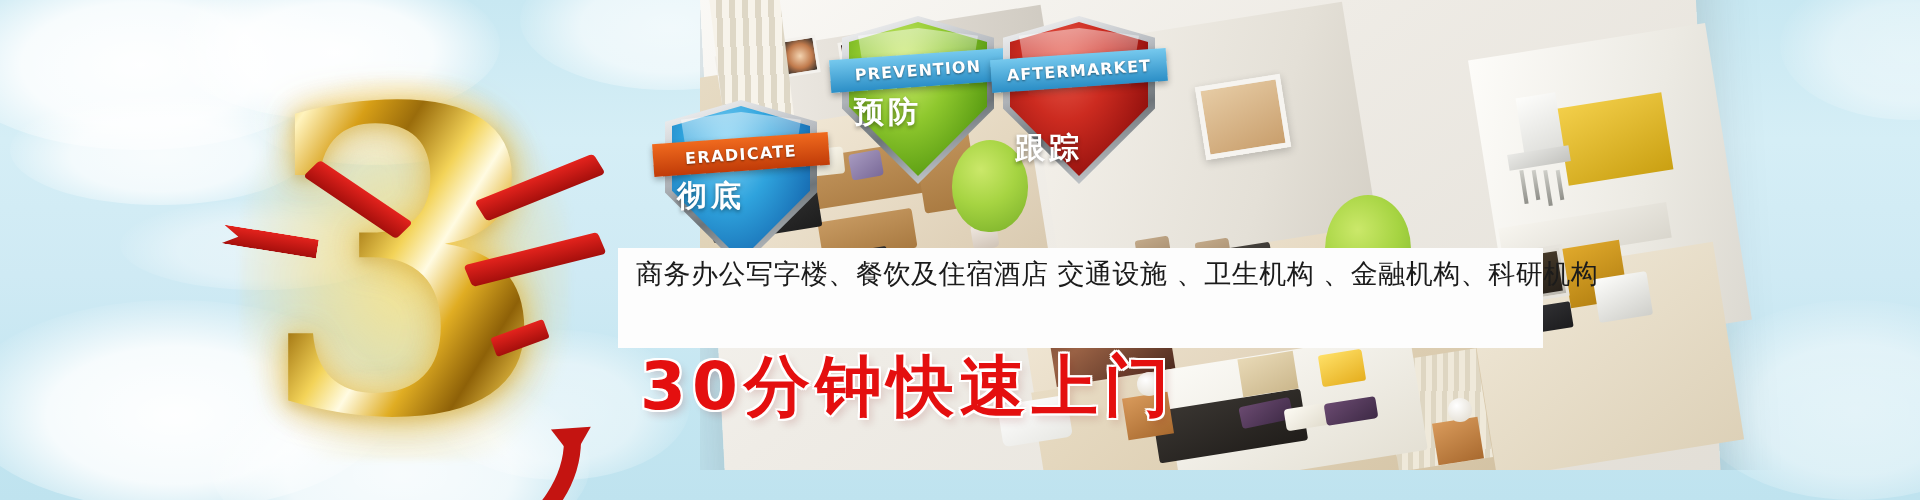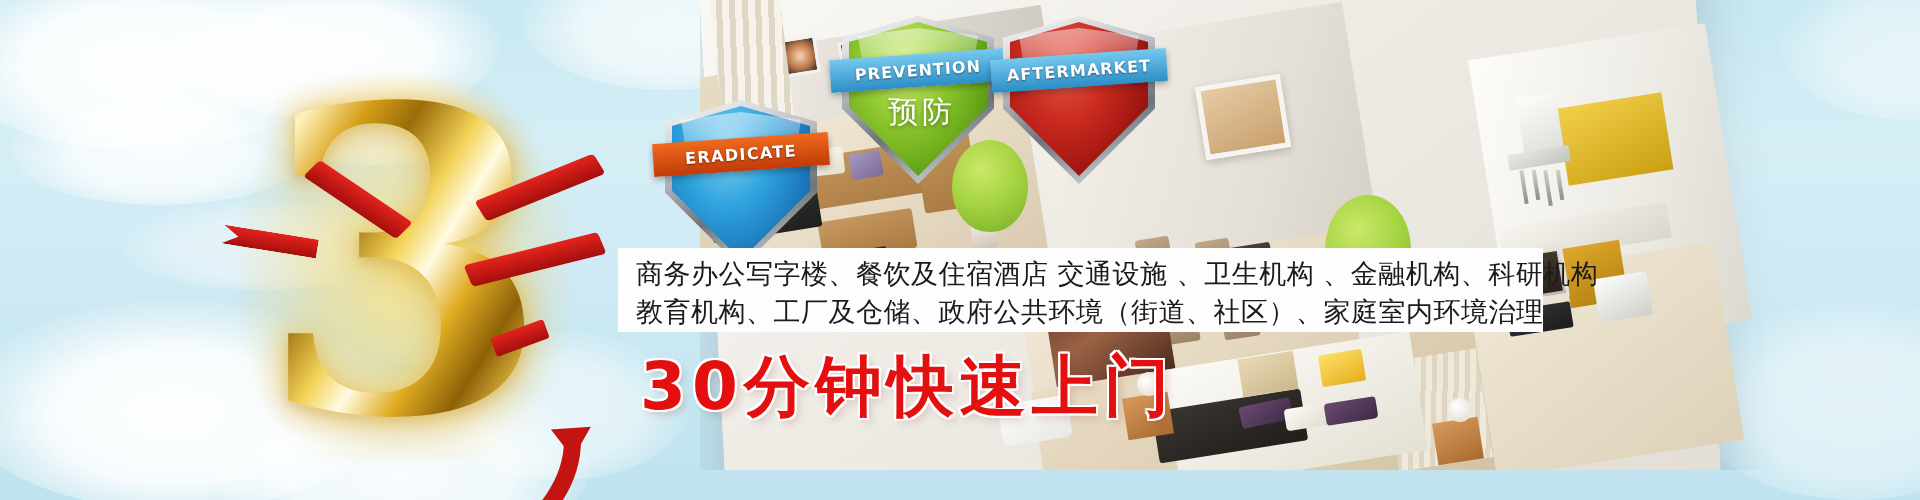--- a/index.html
+++ b/index.html
@@ -209,21 +209,21 @@
   #rb2 { left:236px; top:96px;  width:128px; height:23px; transform:rotate(-22deg) skewX(10deg); border-radius:4px; }
   #rb3 { left:226px; top:168px; width:138px; height:23px; transform:rotate(-14deg) skewX(9deg); border-radius:4px; }
   #rb4 { left:252px; top:248px; width:56px;  height:20px; transform:rotate(-20deg); border-radius:3px; }
   #rb-arrow {
     position:absolute; left:226px; top:340px; width:150px; height:130px;
   }
   #rb-arrow svg { display:block; }
 
   
   #copy-panel {
-    position:absolute; left:618px; top:248px; width:925px; height:84px;
+    position:absolute; left:618px; top:248px; width:925px; height:100px;
     background:#fdfdfd;
     padding:7px 0 0 18px;
   }
   .copy-line {
     font-size:27px;
     line-height:38px;
     letter-spacing:.5px;
     color:#1b1b1b;
     white-space:nowrap;
     font-family:"DejaVu Sans","Liberation Sans",sans-serif;
@@ -267,22 +267,22 @@
     display:flex; align-items:center; justify-content:center;
     box-shadow:0 3px 6px rgba(0,0,0,.3);
   }
   .shield .banner span {
     font-size:16px; font-weight:700; letter-spacing:1.4px; color:#fff;
     text-shadow:0 1px 2px rgba(0,0,0,.45);
     font-family:"DejaVu Sans","Liberation Sans",sans-serif;
     white-space:nowrap;
   }
   .shield .cn {
-    position:absolute; left:4px; width:152px; text-align:center;
-    font-size:30px; font-weight:400; color:#fff; letter-spacing:4px;
+    position:absolute; left:12px; width:152px; text-align:left;
+    font-size:30px; font-weight:700; color:#fff; letter-spacing:4px;
     text-shadow:0 2px 4px rgba(0,0,0,.4);
     font-family:"DejaVu Sans","Liberation Sans",sans-serif;
   }
   .shield .cn1 { top:76px; }
   .shield .cn2 { top:112px; }
 
   #shield-eradicate { left:665px; top:100px; }
   #shield-eradicate .inner {
     background:radial-gradient(ellipse at 40% 26%, #7fd2f5 0%, #2fa3dd 38%, #1a73b8 72%, #12538c 100%);
   }
@@ -404,44 +404,45 @@
         <path d="M6 124 C30 128 66 112 88 78 C104 54 108 30 106 10" fill="none" stroke="#c41411" stroke-width="17" stroke-linecap="butt"></path>
         <path d="M106 10 L126 40 L86 40 Z" fill="#c41411" transform="rotate(176 106 24)"></path>
       </svg>
     </div>
   </div>
 
   <div class="shield" id="shield-eradicate">
     <div class="rim"></div>
     <div class="inner"></div>
     <div class="gloss"></div>
+    <div class="cn cn1">彻底</div>
     <div class="banner">
       <span>ERADICATE</span>
     </div>
   </div>
 
   <div class="shield" id="shield-prevention">
     <div class="rim"></div>
     <div class="inner"></div>
     <div class="gloss"></div>
     <div class="cn cn1">预防</div>
     <div class="banner">
       <span>PREVENTION</span>
     </div>
   </div>
 
   <div class="shield" id="shield-aftermarket">
     <div class="rim"></div>
     <div class="inner"></div>
     <div class="gloss"></div>
+    <div class="cn cn2">跟踪</div>
     <div class="banner">
       <span>AFTERMARKET</span>
     </div>
   </div>
 
   <div id="copy-panel">
     <div class="copy-line">商务办公写字楼、餐饮及住宿酒店 交通设施 、卫生机构 、金融机构、科研机构</div>
-    <div class="copy-line">教育机构、工厂及仓储、政府公共环境（街道、社区）、家庭室内环境治理</div>
   </div>
 
   <div id="headline">30分钟快速上门</div>
 
 </div>
 
 </body></html>

